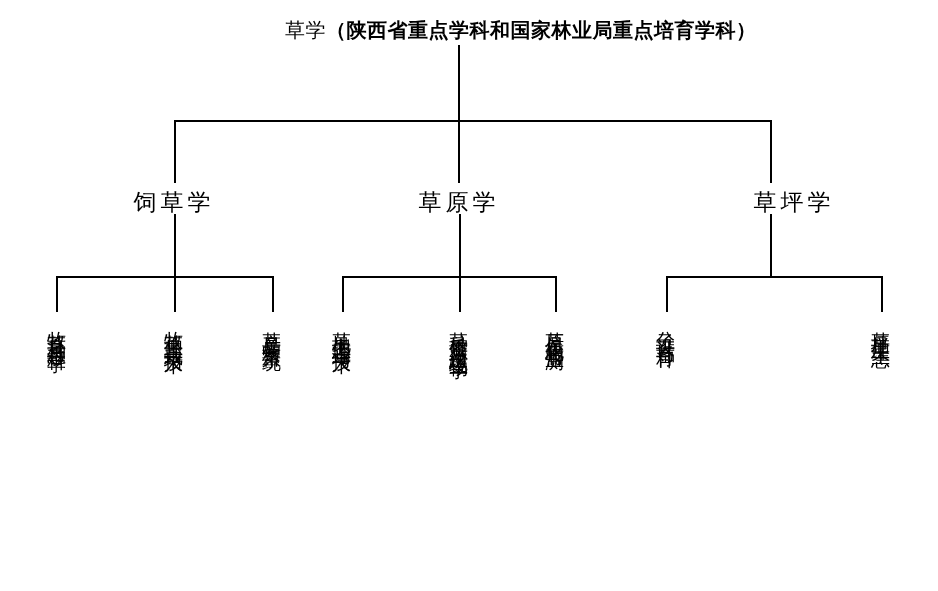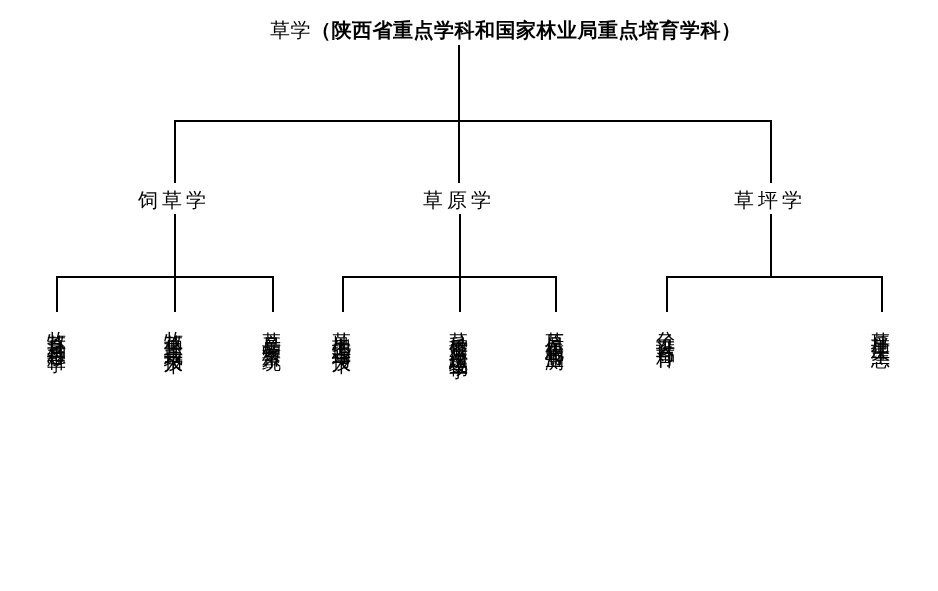--- a/index.html
+++ b/index.html
@@ -11,21 +11,21 @@
     position: relative;
     width: 938px;
     height: 591px;
     background: #ffffff;
     font-family: "Liberation Serif", "DejaVu Serif", serif;
     color: #000000;
     overflow: hidden;
   }
   .chart-title {
     position: absolute;
-    left: 270px;
+    left: 285px;
     top: 17px;
     font-size: 20px;
     white-space: nowrap;
     letter-spacing: 0.5px;
   }
   .chart-title .annot {
     font-weight: bold;
   }
   .vline {
     position: absolute;
@@ -34,21 +34,21 @@
   }
   .hline {
     position: absolute;
     height: 1.5px;
     background: #000000;
   }
   .branch-label {
     position: absolute;
     top: 187px;
     transform: translateX(-50%);
-    font-size: 20px;
+    font-size: 23px;
     letter-spacing: 4px;
     white-space: nowrap;
   }
   .leaf-label {
     position: absolute;
     top: 316px;
     transform: translateX(-50%);
     writing-mode: vertical-rl;
     text-orientation: upright;
     font-size: 19px;
@@ -81,21 +81,21 @@
   <div class="vline" style="left:342px; top:276px; height:36px;"></div>
   <div class="vline" style="left:555px; top:276px; height:36px;"></div>
 
   <div class="vline" style="left:770px; top:214px; height:64px;"></div>
   <div class="hline" style="left:666px; top:276px; width:216px;"></div>
   <div class="vline" style="left:666px; top:276px; height:36px;"></div>
   <div class="vline" style="left:881px; top:276px; height:36px;"></div>
 
   <div class="branch-label" style="left:174px;">饲草学</div>
   <div class="branch-label" style="left:459px;font-family:Liberation Mono, monospace;">草原学</div>
-  <div class="branch-label" style="left:770px;">草坪学</div>
+  <div class="branch-label" style="left:794px;">草坪学</div>
 
   <div class="leaf-label" style="left:57px;">牧草育种与种子科学</div>
   <div class="leaf-label" style="left:174px;">牧草生理与栽培技术</div>
   <div class="leaf-label" style="left:272px;">草产品与草畜系统</div>
   <div class="leaf-label" style="left:342px;">草地生态理论与技术</div>
   <div class="leaf-label" style="left:459px;">草种质资源与逆境生物学</div>
   <div class="leaf-label" style="left:555px;">草原信息化与监测</div>
   <div class="leaf-label" style="left:666px;">分子设计与育种</div>
   <div class="leaf-label" style="left:881px;">草坪草生理生态</div>
 

